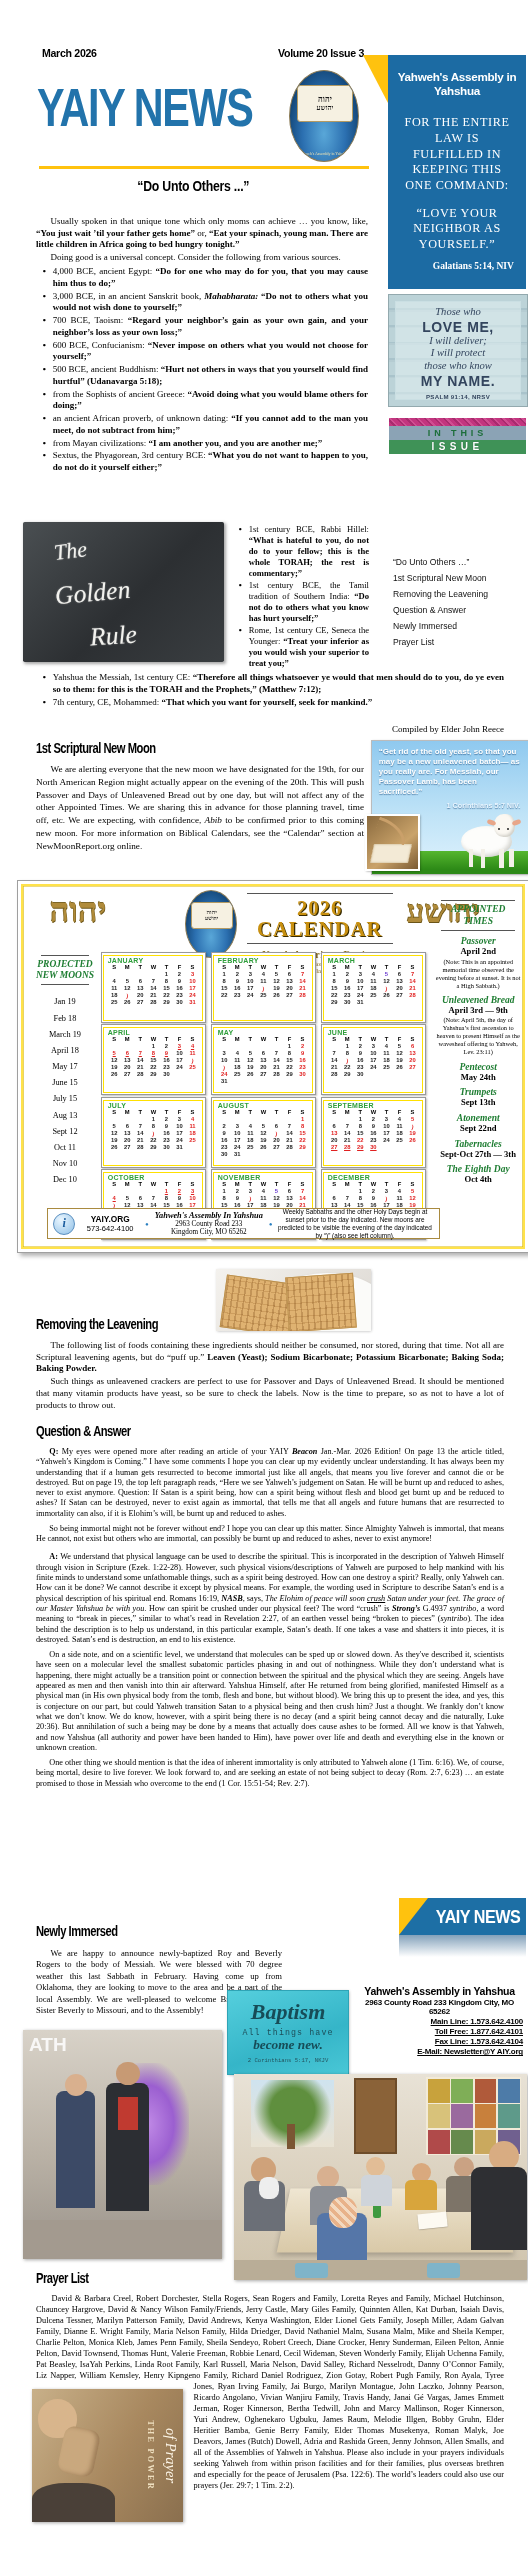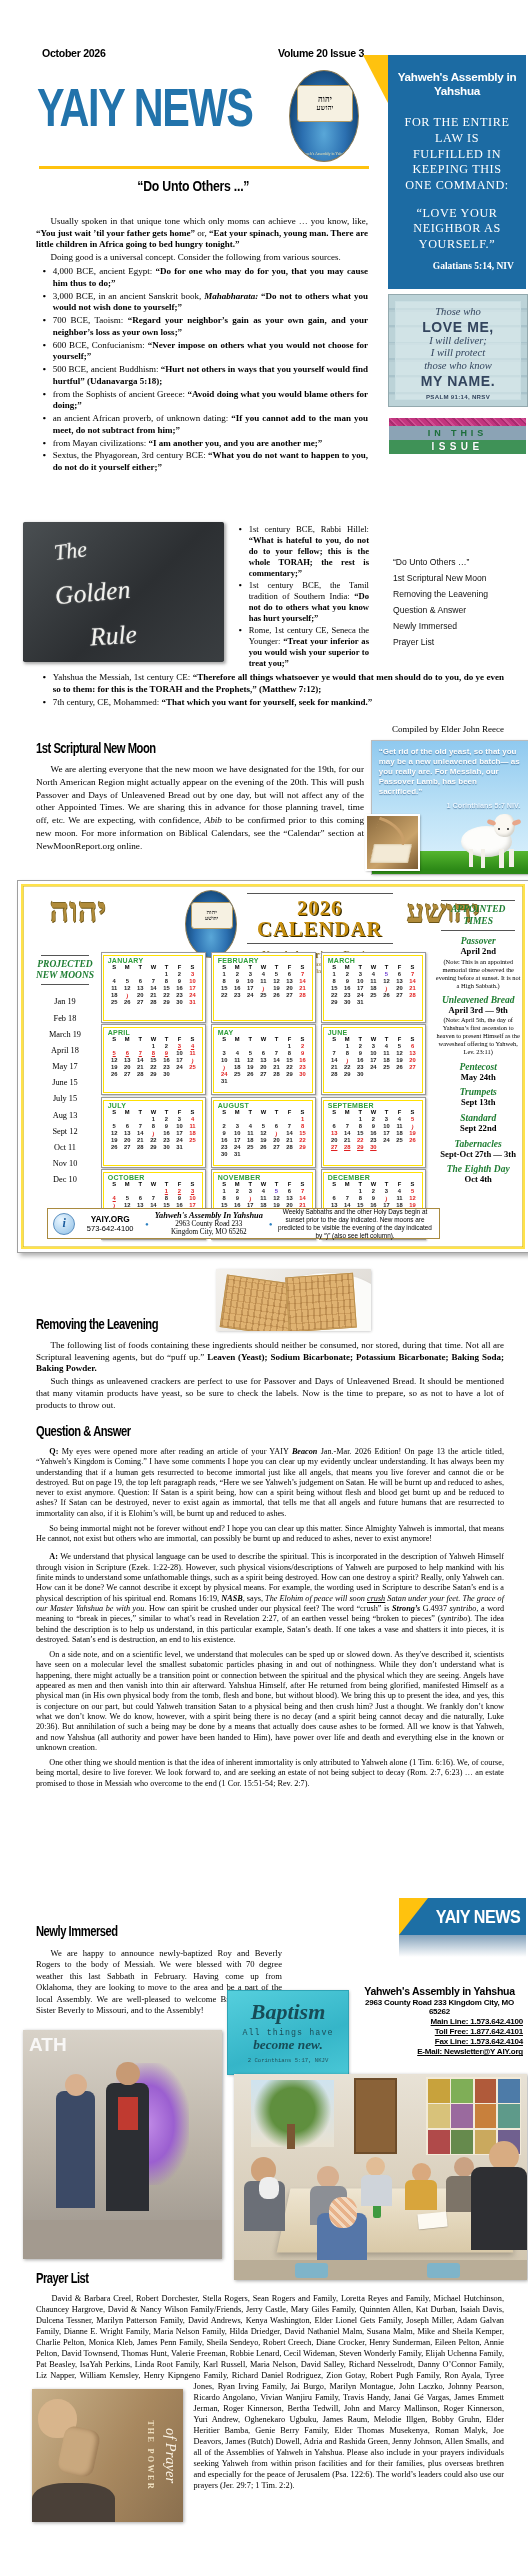--- a/index.html
+++ b/index.html
@@ -117,21 +117,21 @@
   
   .prayer-p{font-size:8.3px;line-height:11px;text-align:justify;}
   .pr-img{float:left;width:151px;height:133px;margin:7.8px 11px 0 -4.4px;position:relative;
      background:linear-gradient(120deg,#c8b089 0%,#a8885f 55%,#8a6f4e 100%);box-shadow:1.1px 1.1px 3.3px rgba(0,0,0,.35);overflow:hidden;}
 </style>
 </head>
 <body>
 
 <div class="page">
 
-  <div class="abs issue-meta" style="left:42px;top:47px;">October 2026</div>
+  <div class="abs issue-meta" style="left:42px;top:47px;">March 2026</div>
   <div class="abs issue-meta" style="left:278px;top:47px;">Volume 20 Issue 3</div>
 
   <div class="abs" style="left:37px;top:81px;">
     <span class="masthead-title">YAIY NEWS</span>
   </div>
   <div class="abs logo-oval" style="left:289px;top:70px;width:68px;height:90px;">
     <div class="logo-scroll">
       <div style="font-size:8.3px;">יהוה</div>
       <div style="font-size:7.2px;">יהושע</div>
     </div>
@@ -886,21 +886,21 @@
           <div class="ap-name">Passover</div>
           <div class="ap-date">April 2nd</div>
           <div class="ap-note">(Note: This is an appointed memorial time observed the evening before at sunset. It is not a High Sabbath.)</div>
           <div class="ap-name">Unleavened Bread</div>
           <div class="ap-date">April 3rd — 9th</div>
           <div class="ap-note">(Note: April 5th, the day of Yahshua’s first ascension to heaven to present Himself as the wavesheaf offering to Yahweh, Lev. 23:11)</div>
           <div class="ap-name">Pentecost</div>
           <div class="ap-date">May 24th</div>
           <div class="ap-name">Trumpets</div>
           <div class="ap-date">Sept 13th</div>
-          <div class="ap-name">Standard</div>
+          <div class="ap-name">Atonement</div>
           <div class="ap-date">Sept 22nd</div>
           <div class="ap-name">Tabernacles</div>
           <div class="ap-date">Sept-Oct 27th — 3th</div>
           <div class="ap-name">The Eighth Day</div>
           <div class="ap-date">Oct 4th</div>
         </div>
     </div>
 
     <div class="abs cal-footer" style="left:29px;top:327px;width:393px;height:31px;">
       <div class="info-i">i</div>

